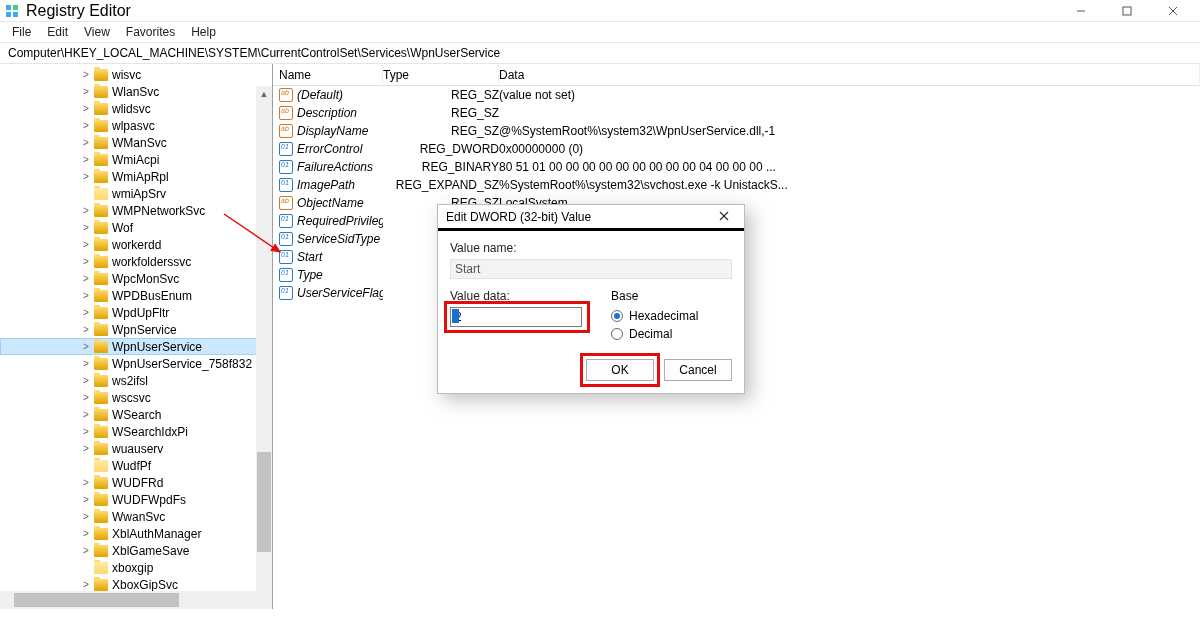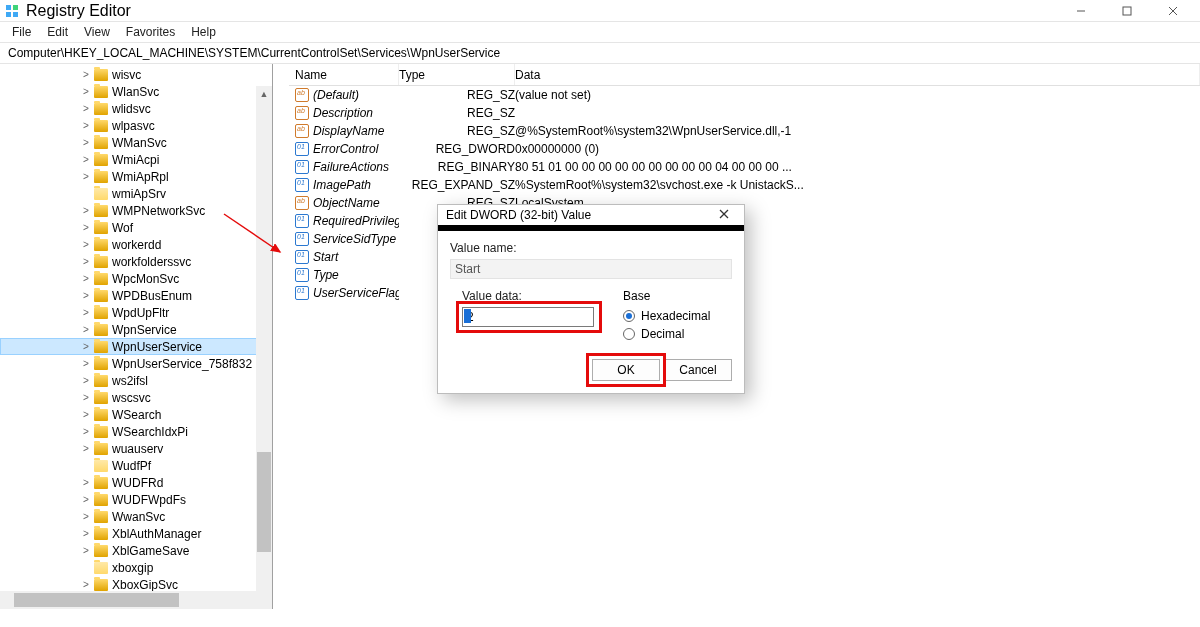--- a/index.html
+++ b/index.html
@@ -16,21 +16,21 @@
   .menubar { height: 20px; display: flex; align-items: center; padding: 0 6px; gap: 4px; color: #222; }
   .menubar span { padding: 2px 6px; }
 
   
   .addressbar { height: 22px; border-top: 1px solid #e5e5e5; border-bottom: 1px solid #e5e5e5; display: flex; align-items: center; padding: 0 8px; font-size: 12px; background: #fff; }
 
   
   .main { display: flex; height: 545px; }
   .tree { width: 273px; border-right: 1px solid #a0a0a0; overflow: hidden; position: relative; }
   .tree-inner { padding-top: 2px; }
-  .list { flex: 1; overflow: hidden; position: relative; padding-left: 16px; }
+  .list { flex: 1; overflow: hidden; position: relative; }
 
   
   .tree-row { display: flex; align-items: center; height: 17px; padding-left: 80px; white-space: nowrap; }
   .tree-row.selected { background: #cce8ff; border: 1px solid #99d1ff; padding-left: 79px; height: 17px; }
   .expander { width: 12px; text-align: center; color: #666; font-size: 10px; margin-right: 2px; user-select: none; }
   .folder-icon { width: 14px; height: 12px; background: linear-gradient(#ffd96b,#e0a300); border-radius: 1px; margin-right: 4px; flex-shrink: 0; position: relative; }
   .folder-icon::before { content:""; position:absolute; top:-2px; left:0; width:6px; height:2px; background:#ffd96b; border-radius:1px 1px 0 0;}
   .folder-icon.open { background: linear-gradient(#ffe9a8,#ffd96b); }
   .tree-label { font-size: 12px; }
 
@@ -55,38 +55,38 @@
   .icon-dw, .icon-mul, .icon-bin, .icon-exp { background:#fff; border:1px solid #2b78d0; }
   .icon-dw::after,.icon-mul::after,.icon-bin::after,.icon-exp::after{
     content:"01"; font-size:7px; color:#2b78d0; position:absolute; top:1px; left:1px; line-height:6px;
   }
 
   
   .dialog {
     position: absolute; left: 437px; top: 204px; width: 308px; background: #fff;
     border: 1px solid #bcbcbc; box-shadow: 6px 6px 18px rgba(0,0,0,.25); font-size: 12px;
   }
-  .dialog-title { display: flex; align-items: center; height: 26px; padding: 0 8px; border-bottom: 6px solid #000000; }
+  .dialog-title { display: flex; align-items: center; height: 26px; padding: 0 8px; border-bottom: 3px solid #000000; }
   .dialog-title-text { flex:1; }
   .dialog-close { width: 24px; text-align:center; color:#333; }
   .dialog-body { padding: 10px 12px 4px 12px; }
   .dlabel { color:#222; margin-bottom:4px; }
   .dinput { width: 282px; height: 20px; border: 1px solid #e3e3e3; background: #f3f3f3; padding: 0 4px; font-size:12px; color:#555; margin-bottom:10px;}
   .row2 { display:flex; gap:16px; }
-  .value-col { flex:0 0 145px;margin-left:12px; }
+  .value-col { flex:0 0 145px; }
   .value-data-input { width: 132px; height: 20px; border: 1px solid #7a7a7a; padding: 0 4px; font-size:12px; background:#fff;}
   .value-data-input.sel { background:#fff; }
   .value-data-wrap { position:relative; }
   .value-data-sel { position:absolute; left:2px; top:2px; width:7px; height:14px; background:#1a6fd6;}
   .base-col { flex:1; }
   .base-title { margin-bottom:4px; }
   .radio-row { display:flex; align-items:center; gap:6px; height:18px; }
   .radio { width:12px; height:12px; border:1px solid #666; border-radius:50%; display:inline-flex; align-items:center; justify-content:center;}
   .radio.checked::after{ content:""; width:6px; height:6px; background:#1a6fd6; border-radius:50%;}
-  .dialog-footer { display:flex; justify-content:flex-end; gap:4px; padding: 12px; }
+  .dialog-footer { display:flex; justify-content:flex-end; gap:10px; padding: 12px; }
   .btn { width:68px; height:22px; border:1px solid #adadad; background:#fdfdfd; text-align:center; line-height:20px; font-size:12px;}
   .hl-group { position:absolute; border:3px solid #e40b0b; pointer-events:none;}
 
   
   .arrow { position:absolute; pointer-events:none; }
 
   
   .vscroll { position:absolute; right:0; top:22px; bottom:0; width:16px; background:#f0f0f0; display:flex; flex-direction:column; }
   .vscroll .arr { height:16px; text-align:center; color:#666; font-size:9px; line-height:16px;}
   .vscroll .thumb { width:14px; margin:0 1px; background:#c2c2c2; height:100px; margin-top:350px;}

